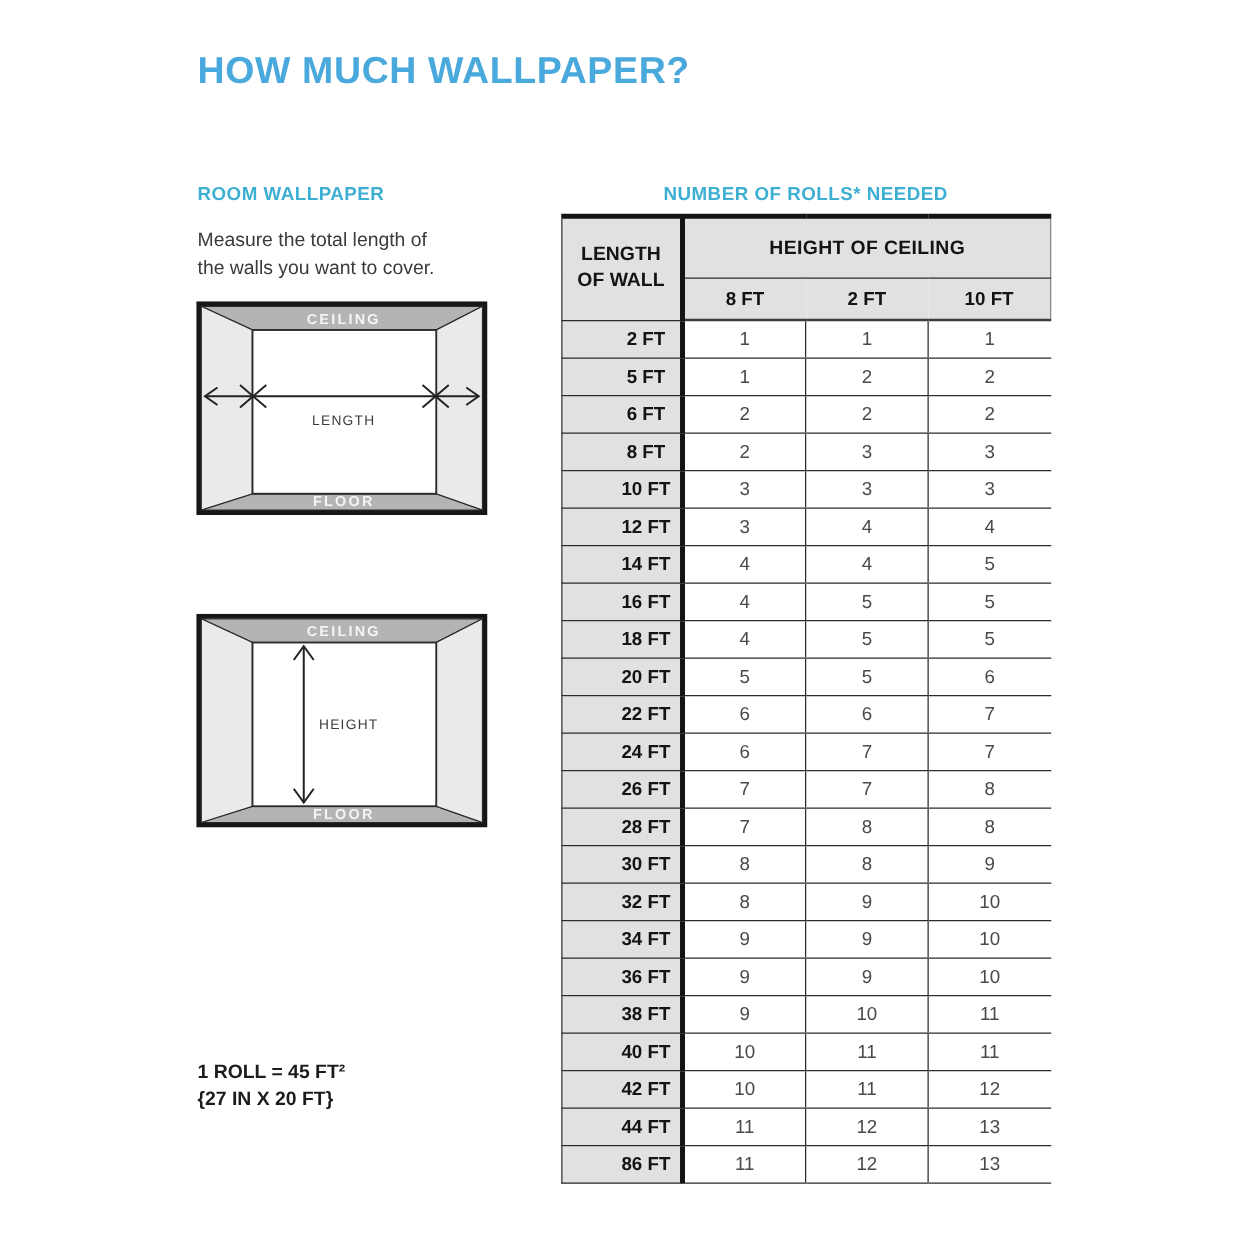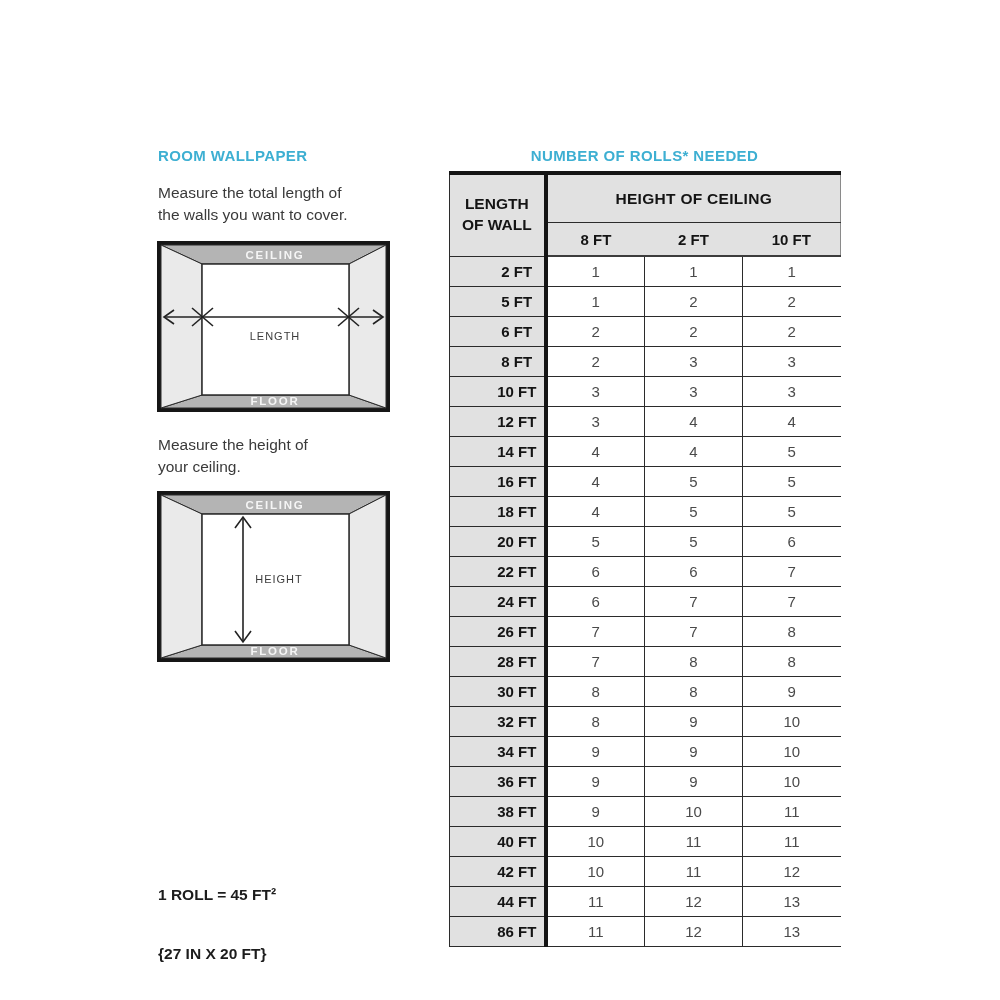--- a/index.html
+++ b/index.html
@@ -32,21 +32,21 @@
   .footnote {
     position:absolute; left:158px; top:792px;
     font-size:15.5px; font-weight:bold; color:#1c1c1c; line-height:1.35;
   }
   .footnote .indent { margin-left:11px; }
   .footnote span { display:block; }
   .roll-size {
     position:absolute; left:158px; top:847px;
     font-size:15.5px; font-weight:bold; color:#1c1c1c; line-height:1.4;
   }
-  .roll-size span { display:block;margin-top:37px; }
+  .roll-size span { display:block; }
 
   table.rolls-table {
     position:absolute; left:449px; top:171px; width:391px;
     border-collapse:collapse; table-layout:fixed;
     font-size:15px; border-top:4px solid #141414;
   }
   .rolls-table th, .rolls-table td { text-align:center; vertical-align:middle; padding:0; }
   th.wall-header {
     width:96px; background:var(--cell-bg); color:#141414;
     font-size:15.5px; font-weight:bold; line-height:1.35; white-space:pre-line;
@@ -75,20 +75,21 @@
     border-left:1.5px solid #2b2b2b; border-bottom:1.5px solid #2b2b2b;
   }
   .svg-band-label { fill:#f5f5f5; font-size:11.5px; font-weight:600; letter-spacing:1.8px; }
   .svg-measure-label { fill:#3c3c3c; font-size:11px; letter-spacing:1px; }
 </style>
 </head>
 <body>
 
 <div class="page">
 
+  <div class="page-title">HOW MUCH WALLPAPER?</div>
 
   <div class="section-heading heading-room">ROOM WALLPAPER</div>
 
   <div class="body-text text-length">Measure the total length of
 the walls you want to cover.</div>
 
   <svg class="diagram diagram-length" viewBox="0 0 233 171">
     <rect x="2" y="2" width="229" height="167" fill="#ffffff" stroke="#161616" stroke-width="4"></rect>
     <polygon points="4,4 229,4 192,23 45,23" fill="#b4b4b4" stroke="#2b2b2b" stroke-width="1"></polygon>
     <polygon points="45,154 192,154 229,167 4,167" fill="#b4b4b4" stroke="#2b2b2b" stroke-width="1"></polygon>
@@ -102,22 +103,20 @@
       <line x1="35" y1="67" x2="56" y2="85"></line>
       <line x1="35" y1="85" x2="56" y2="67"></line>
       <line x1="181" y1="67" x2="202" y2="85"></line>
       <line x1="181" y1="85" x2="202" y2="67"></line>
     </g>
     <text class="svg-band-label" x="118" y="18" text-anchor="middle">CEILING</text>
     <text class="svg-band-label" x="118" y="164" text-anchor="middle">FLOOR</text>
     <text class="svg-measure-label" x="118" y="99" text-anchor="middle">LENGTH</text>
   </svg>
 
-  <div class="body-text text-height">Measure the height of
-your ceiling.</div>
 
   <svg class="diagram diagram-height" viewBox="0 0 233 171">
     <rect x="2" y="2" width="229" height="167" fill="#ffffff" stroke="#161616" stroke-width="4"></rect>
     <polygon points="4,4 229,4 192,23 45,23" fill="#b4b4b4" stroke="#2b2b2b" stroke-width="1"></polygon>
     <polygon points="45,154 192,154 229,167 4,167" fill="#b4b4b4" stroke="#2b2b2b" stroke-width="1"></polygon>
     <polygon points="4,4 45,23 45,154 4,167" fill="#eaeaea" stroke="#2b2b2b" stroke-width="1"></polygon>
     <polygon points="229,4 192,23 192,154 229,167" fill="#eaeaea" stroke="#2b2b2b" stroke-width="1"></polygon>
     <rect x="45" y="23" width="147" height="131" fill="#ffffff" stroke="#2b2b2b" stroke-width="1.5"></rect>
     <g stroke="#222222" stroke-width="1.6" fill="none">
       <line x1="86" y1="26" x2="86" y2="151"></line>

